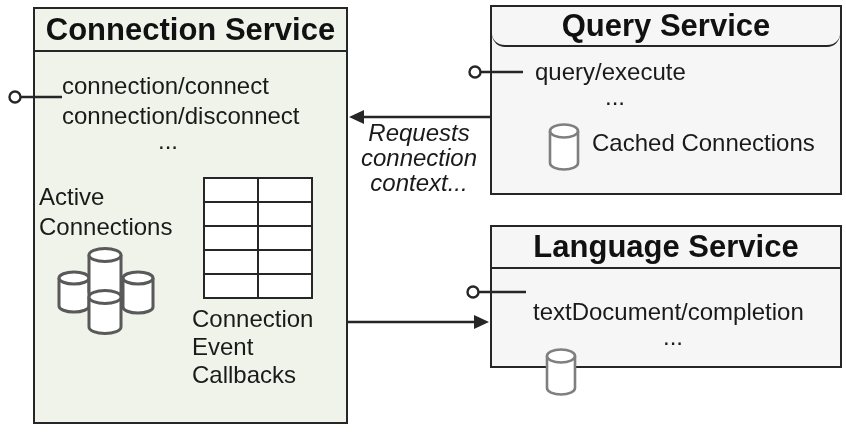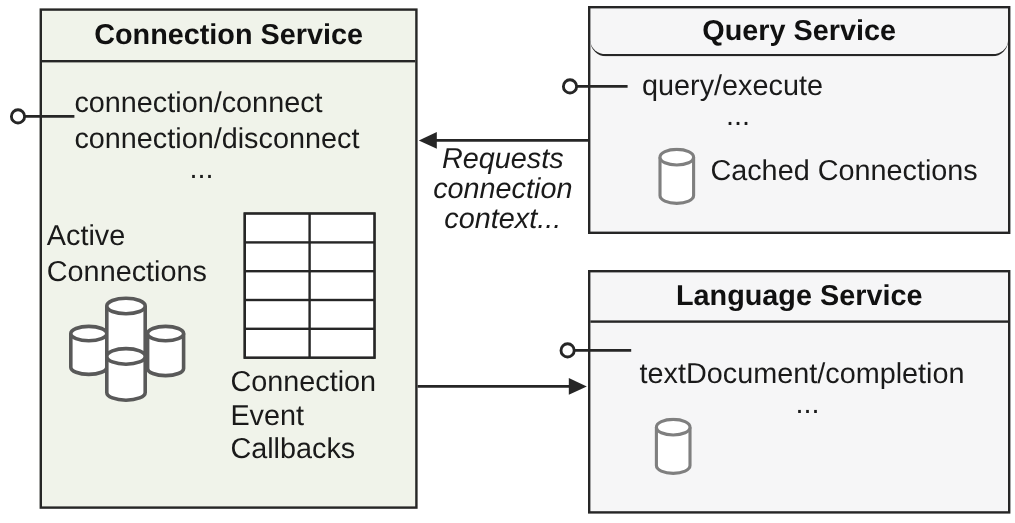--- a/index.html
+++ b/index.html
@@ -11,24 +11,24 @@
     --cylinder-stroke:#7f7f7f;
   }
   html,body{margin:0;padding:0;background:#fff;}
   .canvas{
     position:relative;width:846px;height:436px;background:#fff;overflow:hidden;
     font-family:"Liberation Sans","DejaVu Sans",sans-serif;color:var(--text);
   }
   .box{position:absolute;box-sizing:border-box;border:2px solid var(--border);}
   .box.conn{left:33px;top:7px;width:315px;height:417px;background:var(--connection-fill);}
   .box.query{left:490px;top:5px;width:352px;height:190px;background:var(--service-fill);}
-  .box.lang{left:490px;top:225px;width:352px;height:203px;background:var(--service-fill);}
+  .box.lang{left:490px;top:225px;width:352px;height:143px;background:var(--service-fill);}
   .box-header{
     box-sizing:border-box;border-bottom:2px solid var(--border);
-    font-weight:bold;font-size:24px;text-align:center;color:#111;
+    font-weight:bold;font-size:31px;text-align:center;color:#111;
     display:flex;align-items:center;justify-content:center;
   }
   .conn .box-header{height:43px;}
   .query .box-header{height:40px;border-radius:13px;}
   .lang .box-header{height:42px;}
   .abs{position:absolute;}
   .body-text{font-size:24px;line-height:30px;white-space:nowrap;}
   .ellipsis-line{font-size:24px;line-height:20px;text-align:center;}
   .center{}
   .italic-label{

